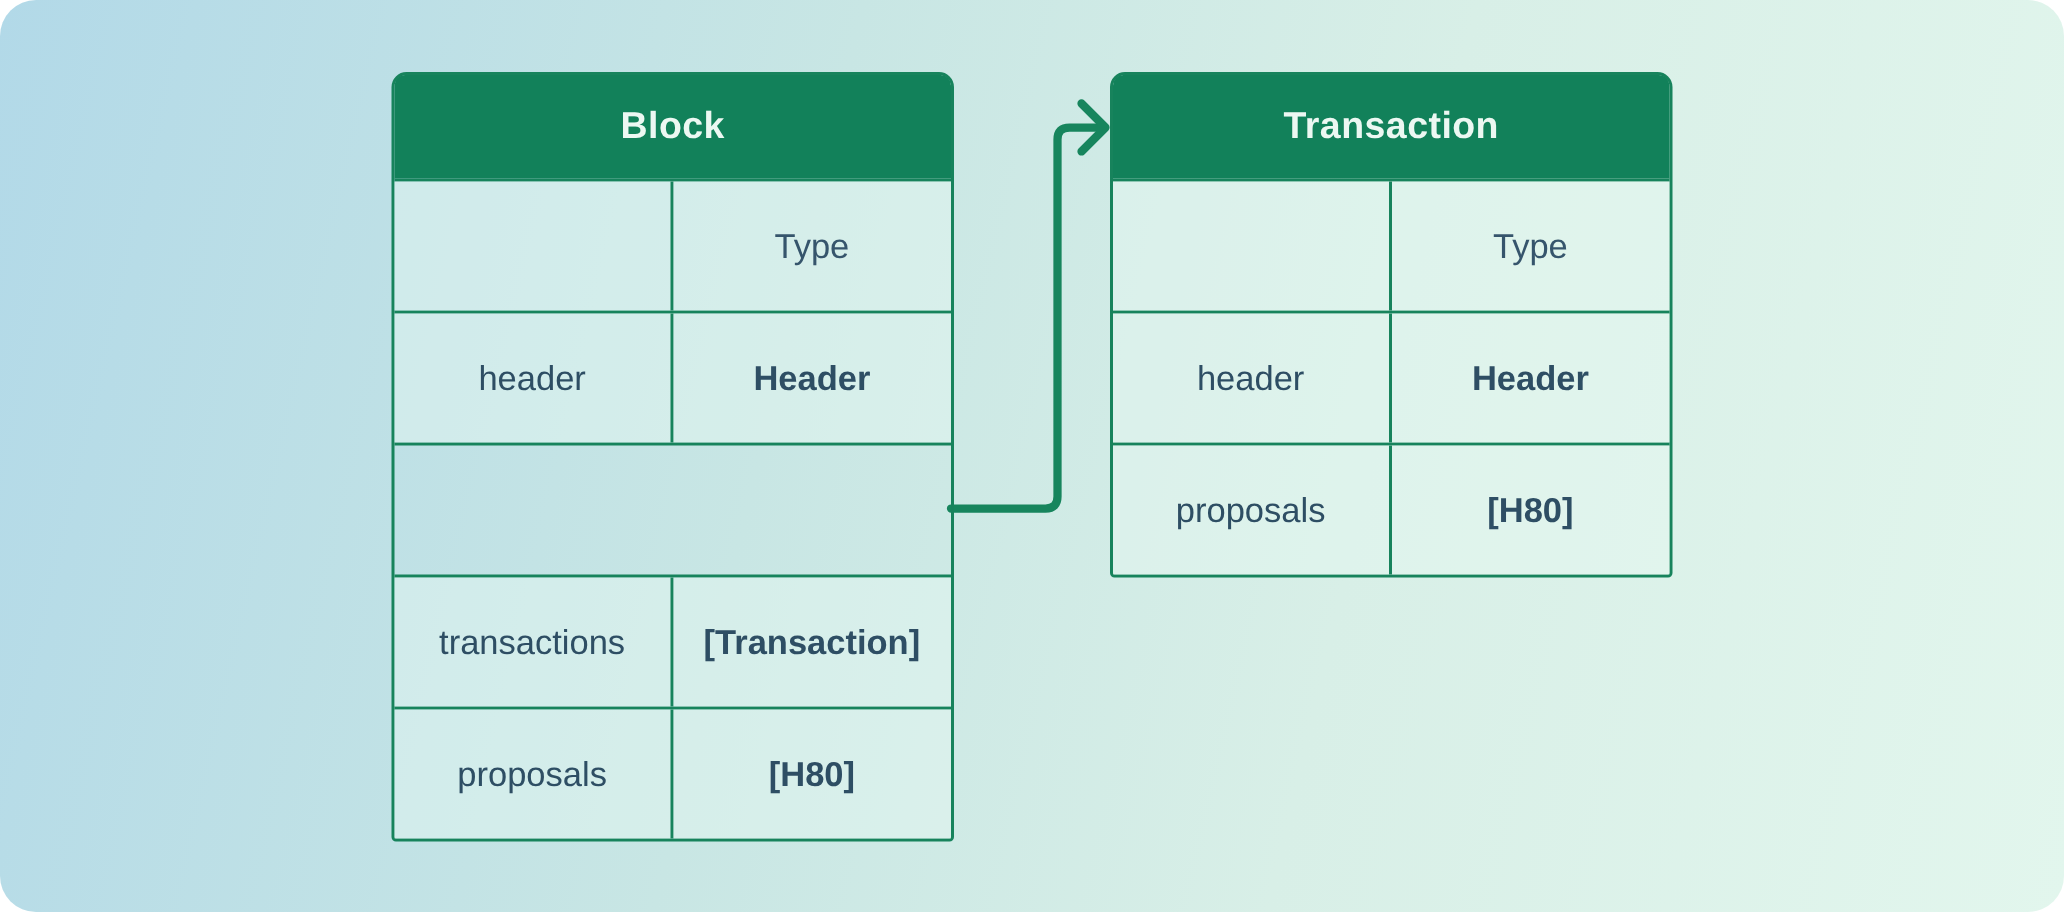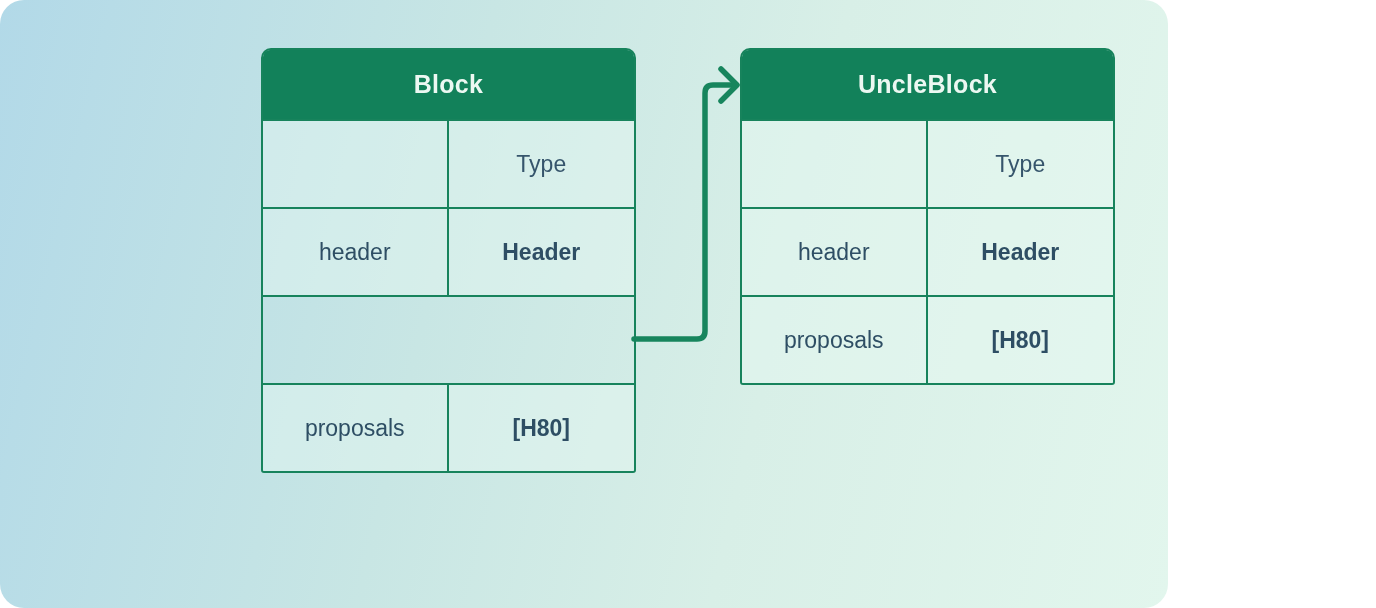--- a/index.html
+++ b/index.html
@@ -1,21 +1,21 @@
 <!DOCTYPE html>
 <html><head>
 <meta charset="utf-8">
 <style>
   * { margin: 0; padding: 0; box-sizing: border-box; }
   html, body { background: #ffffff; }
   body { font-family: "Liberation Sans", sans-serif; }
 
   .canvas {
     position: relative;
-    width: 1168px;
+    width: 1376px;
     height: 608px;
     border-radius: 24px;
     overflow: hidden;
     background: linear-gradient(103deg, #b2d9e8 0%, #c8e6e4 38%, #d8efe7 65%, #e2f6ed 100%);
   }
 
   .connector-svg {
     position: absolute;
     left: 0; top: 0;
     width: 1376px; height: 608px;
@@ -82,29 +82,33 @@
     </div>
 
     <div class="schema-row">
       <div class="cell field-cell">header</div>
       <div class="cell value-cell">Header</div>
     </div>
 
     <div class="schema-row highlight">
     </div>
 
+    <div class="schema-row">
+      <div class="cell field-cell">transactions</div>
+      <div class="cell value-cell">[Transaction]</div>
+    </div>
 
     <div class="schema-row">
       <div class="cell field-cell">proposals</div>
       <div class="cell value-cell">[H80]</div>
     </div>
   </div>
 
   <div class="schema-table uncleblock-table">
-    <div class="schema-title">UncleBlock</div>
+    <div class="schema-title">Transaction</div>
 
     <div class="schema-row type-row">
       <div class="cell field-cell"></div>
       <div class="cell value-cell">Type</div>
     </div>
 
     <div class="schema-row">
       <div class="cell field-cell">header</div>
       <div class="cell value-cell">Header</div>
     </div>

